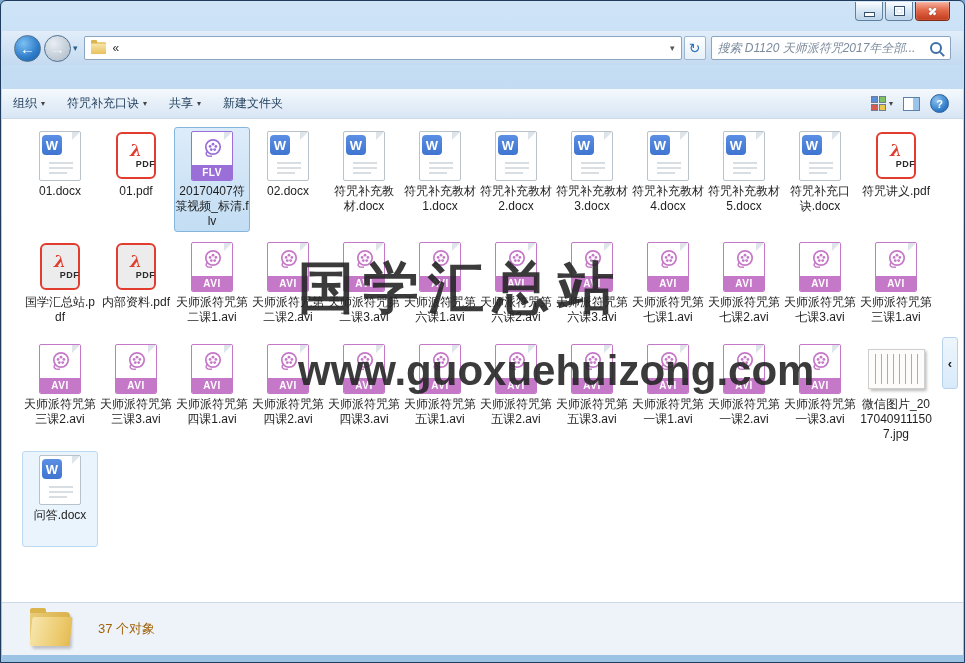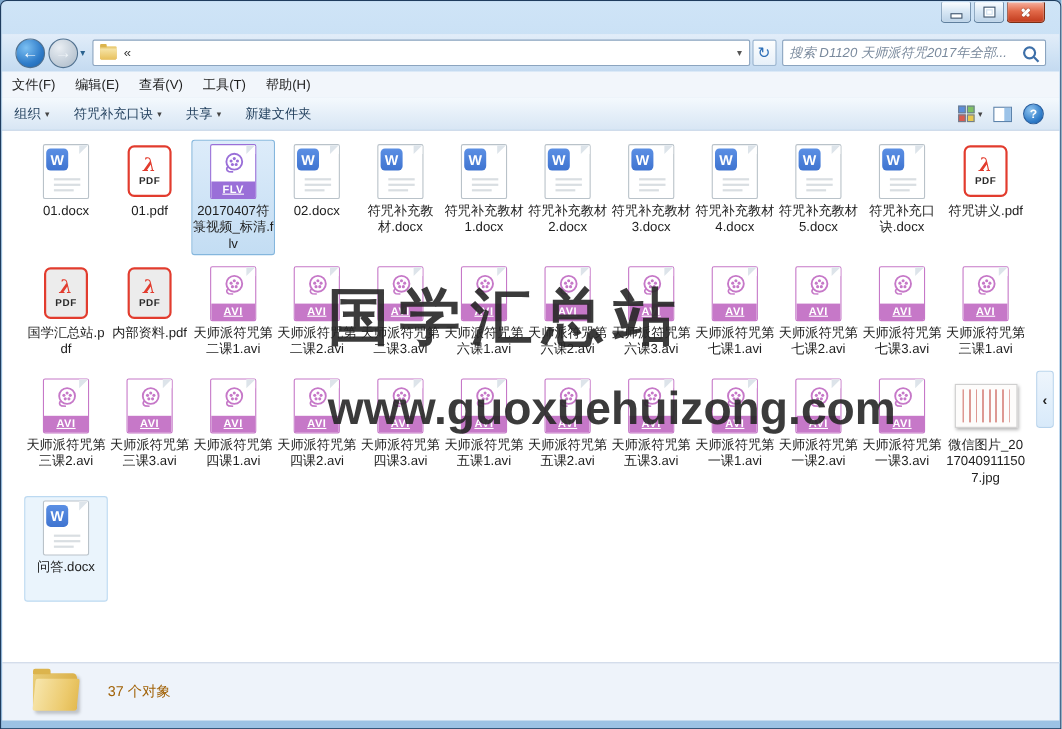--- a/index.html
+++ b/index.html
@@ -132,27 +132,27 @@
   .v-docx .l{position:absolute;left:9px;height:2px;background:#d9dee2;width:24px;}
   .v-docx .l1{top:30px;}.v-docx .l2{top:35px;}.v-docx .l3{top:40px;width:18px;}
   
   .pdfbox{
     position:absolute;left:6px;top:2px;width:40px;height:47px;box-sizing:border-box;
     border:2.5px solid #e23c2e;border-radius:6px;background:#fff;
     display:flex;flex-direction:column;align-items:center;justify-content:center;
   }
   .pdfbox.gray{background:#ececec;}
   .pdf-glyph{color:#e23c2e;font-family:"DejaVu Serif",serif;font-style:italic;font-weight:bold;font-size:17px;line-height:17px;}
-  .pdf-txt{font-size:9px;font-weight:bold;color:#2b2b2b;letter-spacing:.5px;}
+  .pdf-txt{font-size:9px;font-weight:bold;color:#2b2b2b;letter-spacing:.5px;padding-left:19px;}
   
   .page.av{border-color:#c678c8;}
   .page.flv{border-color:#9a6fd8;}
   .band{
     position:absolute;left:0;right:0;bottom:0;height:15px;background:#c678c8;
-    color:#fff;font-size:10px;font-weight:bold;text-align:center;line-height:15px;letter-spacing:.5px;text-decoration:underline;
+    color:#fff;font-size:10px;font-weight:bold;text-align:center;line-height:15px;letter-spacing:.5px;
   }
   .page.flv .band{background:#9a6fd8;}
   .reel{position:absolute;left:8px;top:3px;}
   
   .photo{
     position:absolute;left:-2px;top:6px;width:55px;height:38px;background:#fdfcfb;
     border:1px solid #cfcfcf;box-shadow:1.5px 2px 3px rgba(0,0,0,.28);
   }
   .photo::before{
     content:"";position:absolute;inset:4px 6px;
@@ -229,27 +229,20 @@
     </div>
     <div class="refresh-btn">
       <span>↻</span>
     </div>
     <div class="searchbox">
       <span class="search-ph">搜索 D1120 天师派符咒2017年全部...</span>
       <span class="mag"></span>
     </div>
   </div>
 
-  <div class="menubar" id="menu-bar">
-      <span class="menu-item">文件(F)</span>
-      <span class="menu-item">编辑(E)</span>
-      <span class="menu-item">查看(V)</span>
-      <span class="menu-item">工具(T)</span>
-      <span class="menu-item">帮助(H)</span>
-    </div>
 
   <div class="toolbar">
     <span id="toolbar-items" style="display:flex;align-items:center;">
         <span class="tool-item">
           <span>组织</span>
           <span class="tool-dd">▾</span>
         </span>
         <span class="tool-item">
           <span>符咒补充口诀</span>
           <span class="tool-dd">▾</span>

